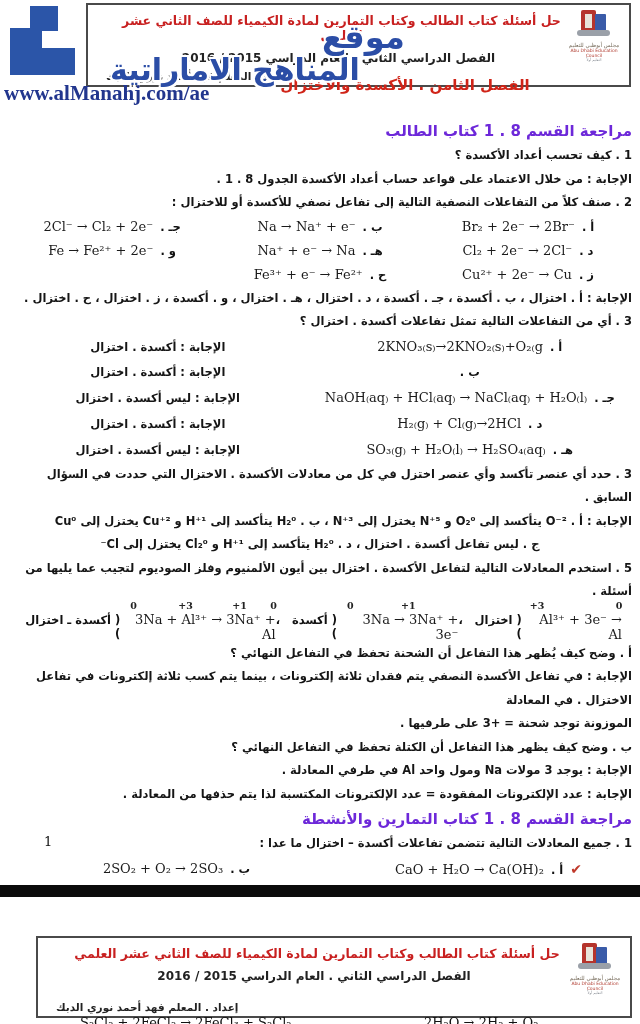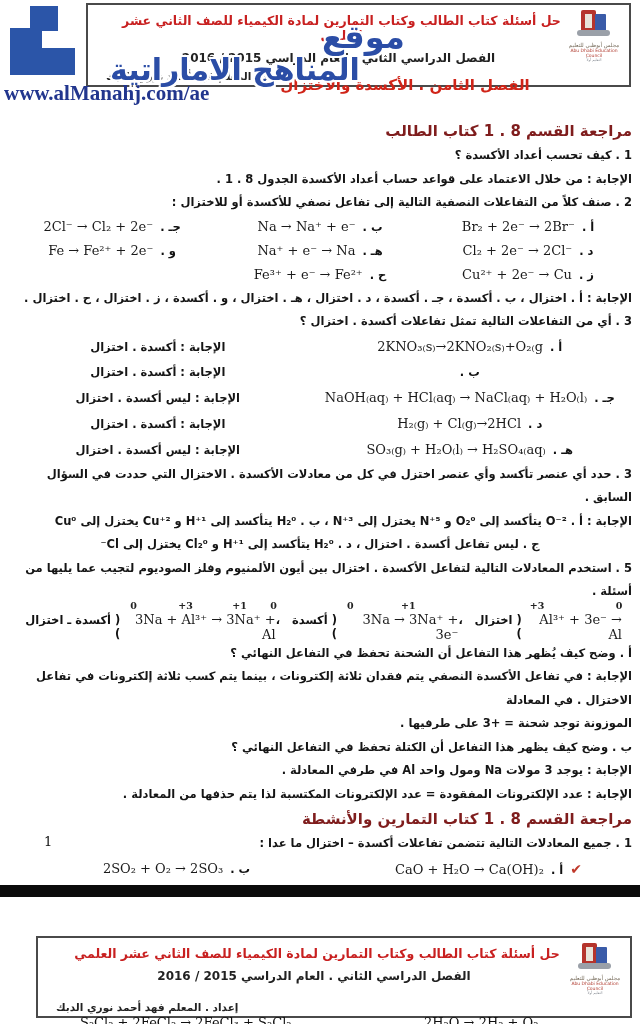--- a/index.html
+++ b/index.html
@@ -31,21 +31,21 @@
   .pix{position:absolute;background:#2b55a8;z-index:5;}
   #px1{left:30px;top:6px;width:28px;height:25px;}
   #px2{left:10px;top:28px;width:32px;height:47px;}
   #px3{left:42px;top:48px;width:33px;height:27px;}
   #url{position:absolute;left:4px;top:81px;z-index:7;font-family:"Liberation Serif","DejaVu Serif",serif;
        font-weight:bold;font-size:21px;color:#22368e;}
   #chapter{position:absolute;left:235px;top:76px;width:340px;text-align:center;color:#d02418;
            font-weight:bold;font-size:15px;direction:rtl;z-index:4;}
   
   .content{position:absolute;left:8px;top:118px;width:624px;direction:rtl;text-align:right;}
-  .h-blue{color:#7f1d1d;font-weight:bold;font-size:15px;line-height:26px;direction:rtl;}
+  .h-blue{color:#6d28d9;font-weight:bold;font-size:15px;line-height:26px;direction:rtl;}
   .ln{font-size:11.5px;font-weight:bold;line-height:23.5px;color:#151515;direction:rtl;}
   .formula{font-family:"DejaVu Serif",serif;font-weight:normal;font-size:13px;color:#1a1a1a;
            direction:ltr;unicode-bidi:isolate;display:inline-block;}
   .lbl{font-size:11.5px;font-weight:bold;}
   .g3{display:flex;direction:rtl;line-height:24px;}
   .g3 > div{width:33.33%;display:flex;justify-content:center;gap:7px;align-items:baseline;}
   .q3row{display:flex;direction:rtl;line-height:25px;align-items:baseline;}
   .q3row .rt{width:52%;display:flex;justify-content:center;gap:7px;align-items:baseline;}
   .q3row .lf{width:48%;text-align:center;}
   .center{text-align:center;}

